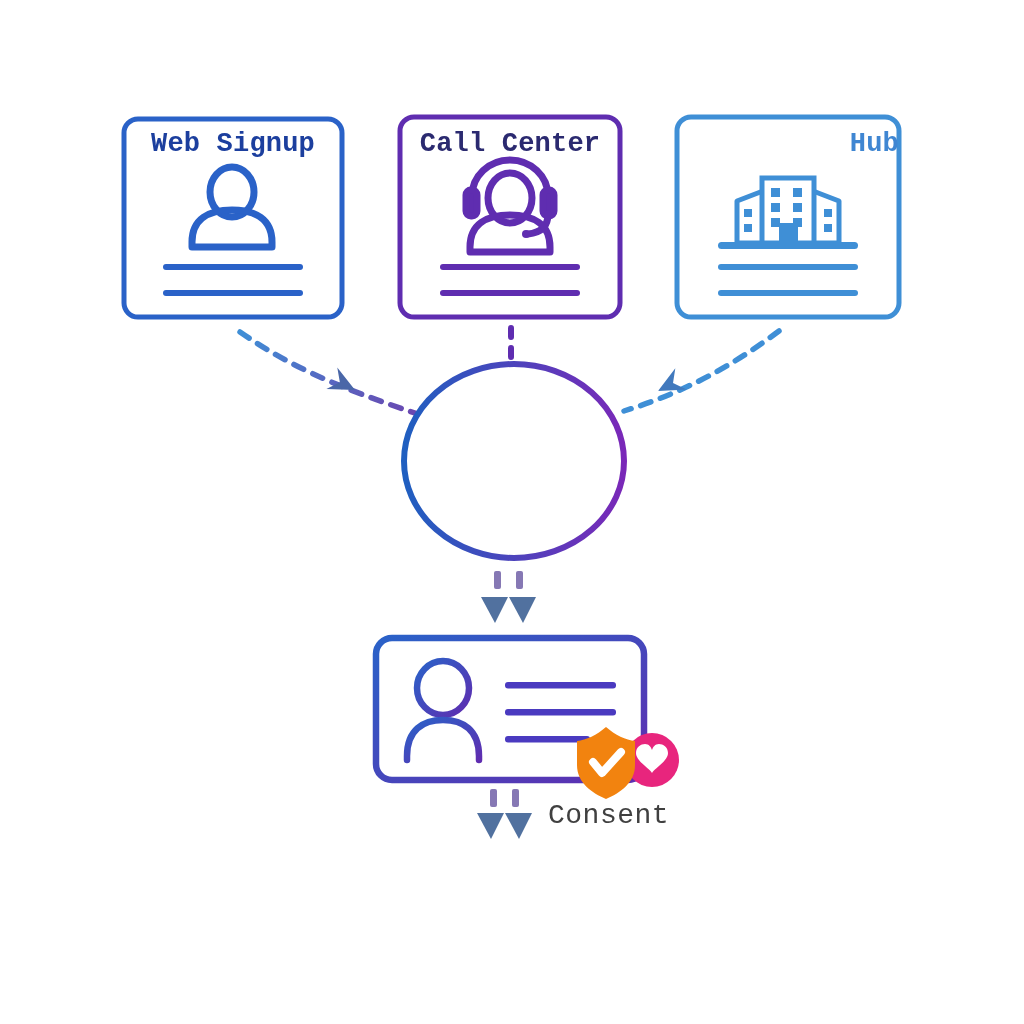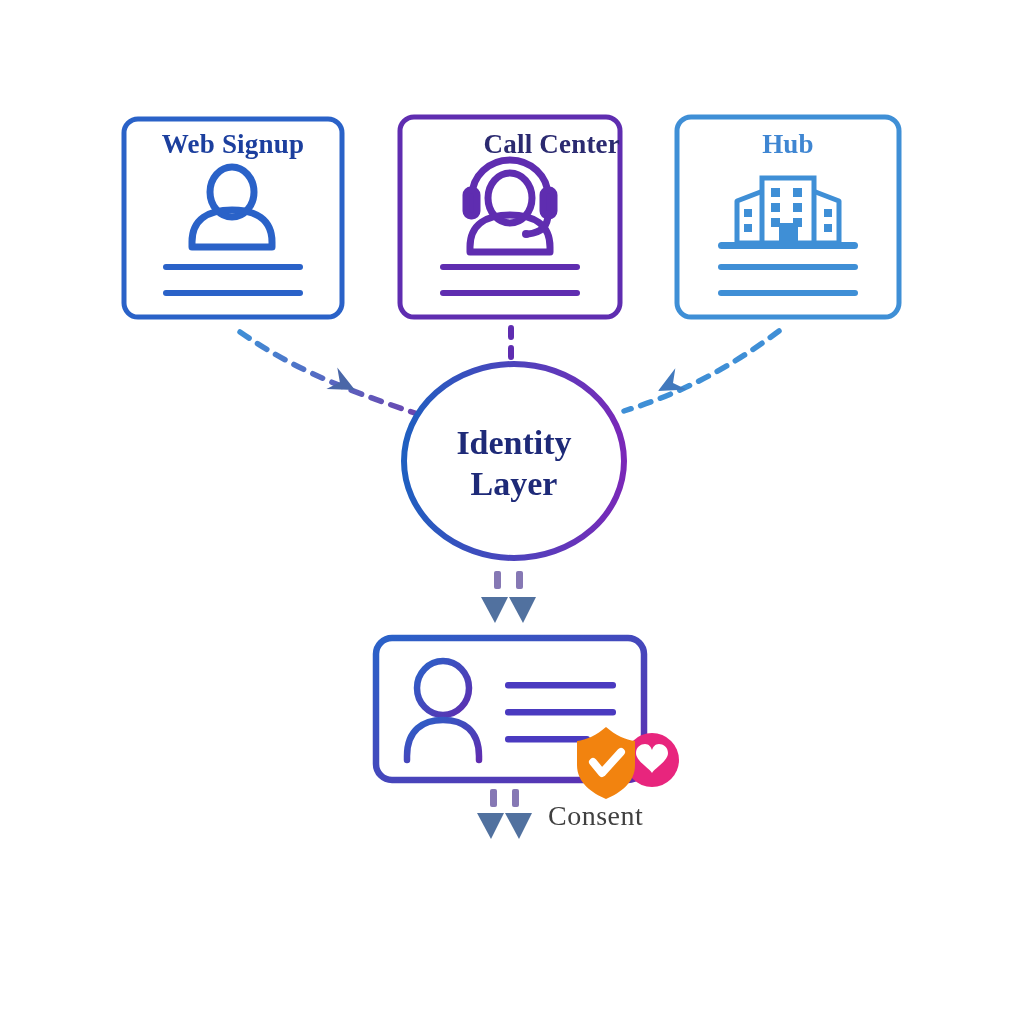--- a/index.html
+++ b/index.html
@@ -1,26 +1,26 @@
 <!DOCTYPE html>
 <html><head>
 <meta charset="utf-8">
 <style>
   html,body{margin:0;padding:0;background:#ffffff;}
   #canvas{
     position:relative;width:1024px;height:996px;background:#ffffff;overflow:hidden;
-    font-family:Liberation Serif, serif;
+    font-family:Liberation Mono, monospace;
   }
   #gfx{position:absolute;left:0;top:0;width:1024px;height:1024px;}
   .box-title{
     position:absolute;text-align:center;font-weight:700;font-size:27px;letter-spacing:0.2px;
   }
   .title-web{left:124px;top:129px;width:218px;color:#1c3f9e;}
-  .title-call{left:400px;top:129px;width:220px;color:#2b2a70;text-align:right;}
-  .title-hub{left:677px;top:129px;width:222px;color:#3f86d2;}
+  .title-call{left:400px;top:129px;width:220px;color:#2b2a70;}
+  .title-hub{left:677px;top:129px;width:222px;color:#3f86d2;text-align:right;}
   .identity-label{
     position:absolute;left:424px;top:422px;width:180px;text-align:center;
     font-weight:700;font-size:34px;line-height:41px;color:#1e2a78;
   }
   .consent-label{
     position:absolute;left:548px;top:800px;font-size:28px;color:#404040;font-weight:400;
     letter-spacing:0.5px;
   }
 </style>
 </head>
@@ -147,16 +147,15 @@
       <rect x="512" y="789" width="7" height="18" rx="2" fill="#8678b4"></rect>
       <path d="M 477,813 h 27 l -13,26 z" fill="#51719f"></path>
       <path d="M 505,813 h 27 l -13,26 z" fill="#51719f"></path>
     </g>
   </svg>
 
   <div class="box-title title-web">Web Signup</div>
   <div class="box-title title-call">Call Center</div>
   <div class="box-title title-hub">Hub</div>
 
-  <div class="identity-label">Identity Layer</div>
 
   <div class="consent-label">Consent</div>
 </div>
 
 </body></html>

